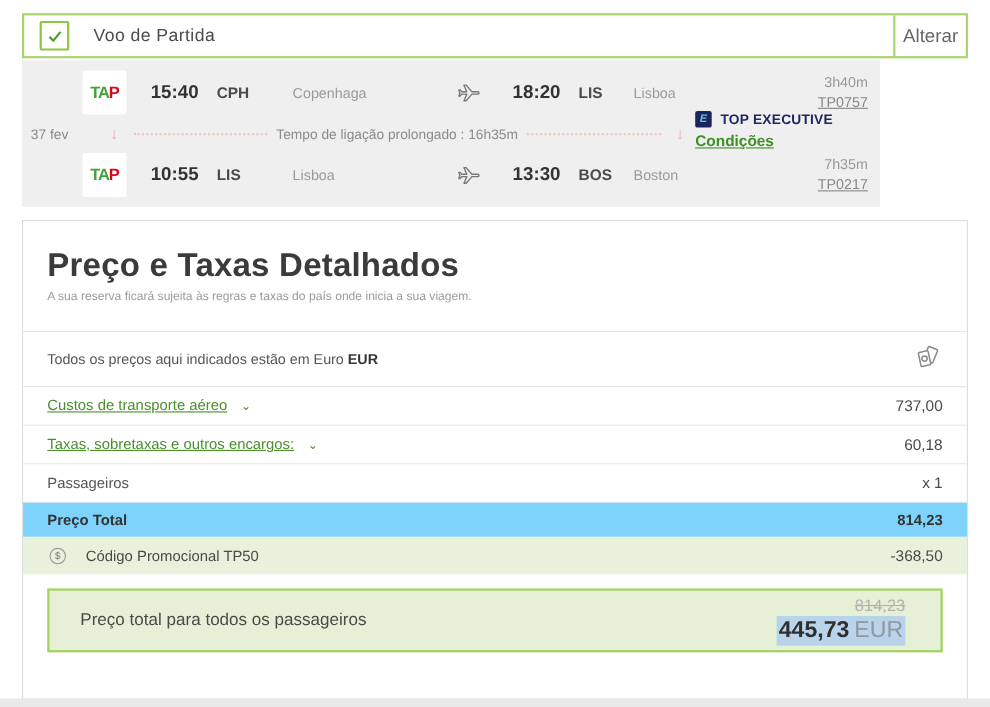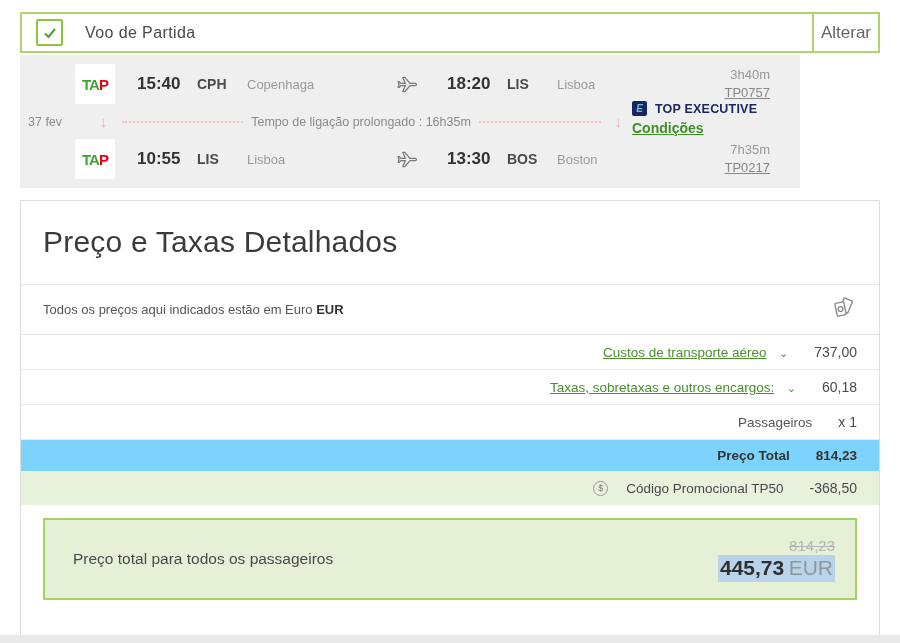--- a/index.html
+++ b/index.html
@@ -19,21 +19,21 @@
   
   .flight-panel { position:absolute; left:20px; top:55px; width:780px; height:133px;
     background:#f0efef; padding-top:7px; }
   .seg-row { display:flex; align-items:center; height:44px; padding-left:55px; }
   .tap-logo { width:40px; height:40px; background:#fff; border-radius:2px;
     display:flex; align-items:center; justify-content:center;
     font-weight:800; font-size:15px; letter-spacing:-1px; }
   .tap-logo .g { color:#3fa535; } .tap-logo .r { color:#e3001b; }
   .t-dep { font-size:17px; font-weight:bold; color:#333; width:60px; margin-left:22px; }
   .iata { font-size:14px; font-weight:bold; color:#4a4a4a; width:50px; }
-  .city { font-size:13px; color:#9a9a9a; width:135px; }
+  .city { font-size:13px; color:#9a9a9a; width:135px;margin-left:19px; }
   .plane-ic { width:50px; display:flex; justify-content:center; color:#777; }
   .t-arr { font-size:17px; font-weight:bold; color:#333; width:60px; margin-left:15px; }
   .city2 { font-size:13px; color:#9a9a9a; width:110px; }
   .dur-blk { margin-left:8px; width:95px; font-size:13px; color:#999; line-height:1.35;text-align:right; }
   .fl-no { color:#888; text-decoration:underline; cursor:pointer; }
 
   .conn-row { display:flex; align-items:center; height:31px; padding-left:8px; padding-right:178px;
     font-size:12.5px; color:#8b8b8b; }
   .conn-date { width:46px; }
   .conn-arrow { color:#f2aeae; font-size:15px; margin:0 6px 0 26px; }
@@ -46,44 +46,44 @@
   .fare-ic { width:15px; height:15px; background:#19265e; border-radius:2px; color:#6ab7e8;
     font-size:10px; font-weight:bold; font-style:italic; display:flex; align-items:center; justify-content:center; }
   .fare-name { font-size:12.5px; font-weight:bold; color:#1a2760; margin-left:8px; letter-spacing:.2px; }
   .fare-cond { font-size:14px; font-weight:bold; color:#3f8f27; text-decoration:underline;
     margin-top:4px; display:inline-block; cursor:pointer; }
 
   
   .price-card { position:absolute; left:20px; top:200px; width:860px; height:436px;
     background:#fff; border:1px solid #ddd; }
   .price-head { padding:24px 22px 0 22px; }
-  .price-title { font-size:30px; font-weight:400; color:#3b3b3b; letter-spacing:.2px; }
+  .price-title { font-size:30px; font-weight:700; color:#3b3b3b; letter-spacing:.2px; }
   .price-sub { font-size:11px; color:#9b9b9b; margin-top:5px; }
 
   .cur-row { margin-top:25px; border-top:1px solid #e4e4e4; border-bottom:1px solid #e4e4e4;
     height:51px; display:flex; align-items:center; justify-content:space-between; padding:0 22px; }
   .cur-note { font-size:13px; color:#555; }
   .cur-note b { color:#333; }
   .money-ic { color:#8a8a8a; cursor:pointer; }
 
-  .fee-row { height:35px; display:flex; align-items:center; justify-content:flex-end;
+  .fee-row { height:35px; display:flex; align-items:center; justify-content:space-between;
     padding:0 22px; border-bottom:1px solid #e9e9e9;gap:26px; }
   .fee-link { font-size:13.5px; color:#4a8f2c; text-decoration:underline; cursor:pointer; }
   .chev { color:#4a8f2c; font-size:11px; margin-left:8px; text-decoration:none; display:inline-block; }
   .fee-plain { font-size:13.5px; color:#555; }
   .fee-val { font-size:14px; color:#4a4a4a; }
   .row-total { background:#7dd3fc; border-bottom:none; height:31px; }
   .row-total .lbl, .row-total .fee-val { font-weight:bold; color:#333; font-size:13.5px; }
   .row-promo { background:#e7f1dc; border-bottom:none; height:34px; }
   .promo-left { display:flex; align-items:center; font-size:13.5px; color:#4a4a4a; }
   .promo-ic { width:15px; height:15px; border:1px solid #999; border-radius:50%; color:#777;
     font-size:9px; display:flex; align-items:center; justify-content:center; margin-right:18px; margin-left:2px; }
 
   .total-box { margin:13px 22px 0 22px; border:2px solid #a5d162; background:#e6f0d6;
-    height:82px; display:flex; align-items:center; justify-content:space-between; padding:0 20px 0 28px; }
+    height:58px; display:flex; align-items:center; justify-content:space-between; padding:0 32px 0 28px; }
   .total-lbl { font-size:15.5px; color:#4a4a4a; }
   .total-right { text-align:right; line-height:1.25; }
   .old-price { font-size:15px; color:#b2b2b2; text-decoration:line-through; }
   .new-price-wrap { background:#b9d3eb; padding:0 2px; display:inline-block; }
   .new-price { font-size:21px; font-weight:bold; color:#2f2f2f; }
   .new-cur { font-size:21px; color:#8f98a0; font-weight:normal; }
 
   .bottom-strip { position:absolute; left:0; bottom:0; width:900px; height:8px; background:#e9e9e9; }
 </style>
 </head>
@@ -161,20 +161,21 @@
         <div class="fare-ic">E</div>
         <div class="fare-name">TOP EXECUTIVE</div>
       </div>
       <span class="fare-cond">Condições</span>
     </div>
   </div>
 
   <div class="price-card">
     <div class="price-head">
       <div class="price-title">Preço e Taxas Detalhados</div>
+      <div class="price-sub">A sua reserva ficará sujeita às regras e taxas do país onde inicia a sua viagem.</div>
     </div>
 
     <div class="cur-row">
       <div class="cur-note">
         <span>Todos os preços aqui indicados estão em Euro</span>
         <b>EUR</b>
       </div>
       <div class="money-ic">
         <svg width="27" height="27" viewBox="0 0 27 27">
           <g fill="#ffffff" stroke="#8a8a8a" stroke-width="1.4">

